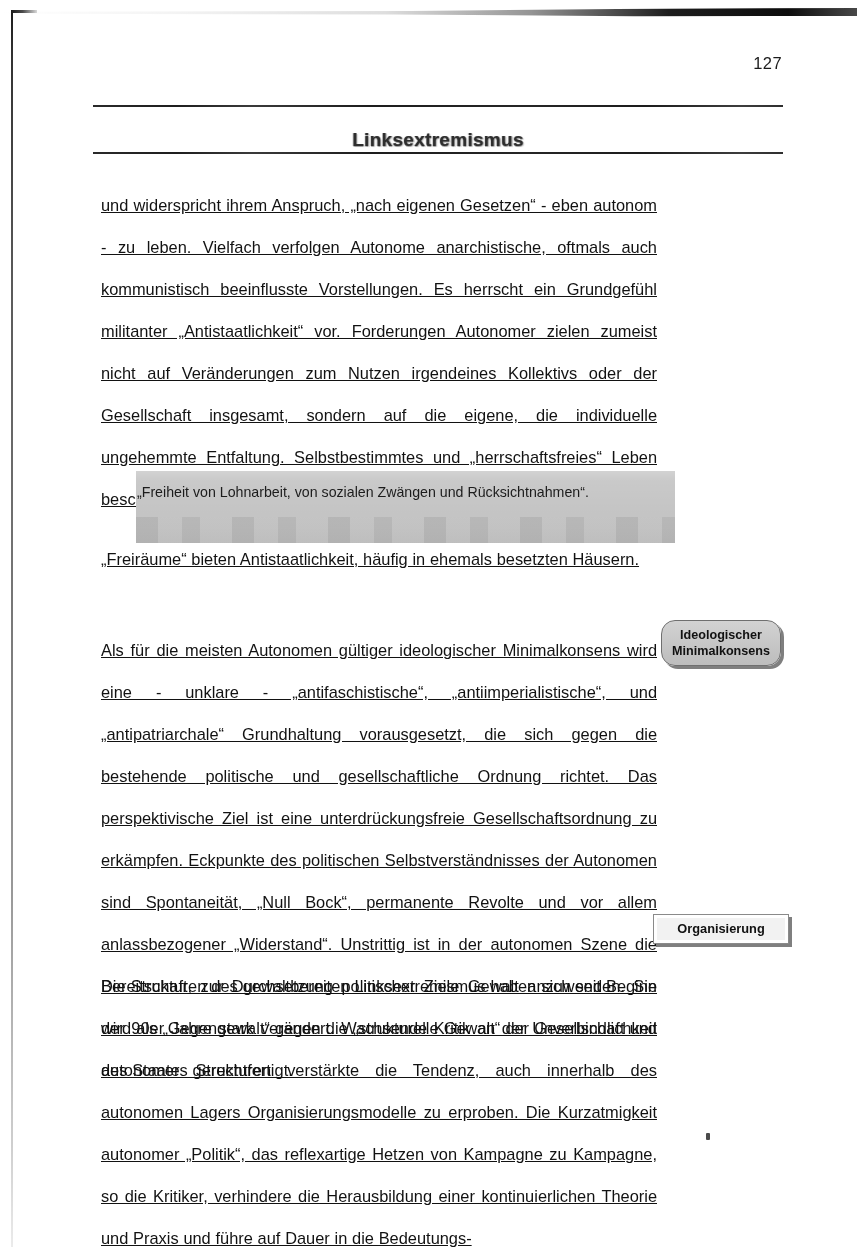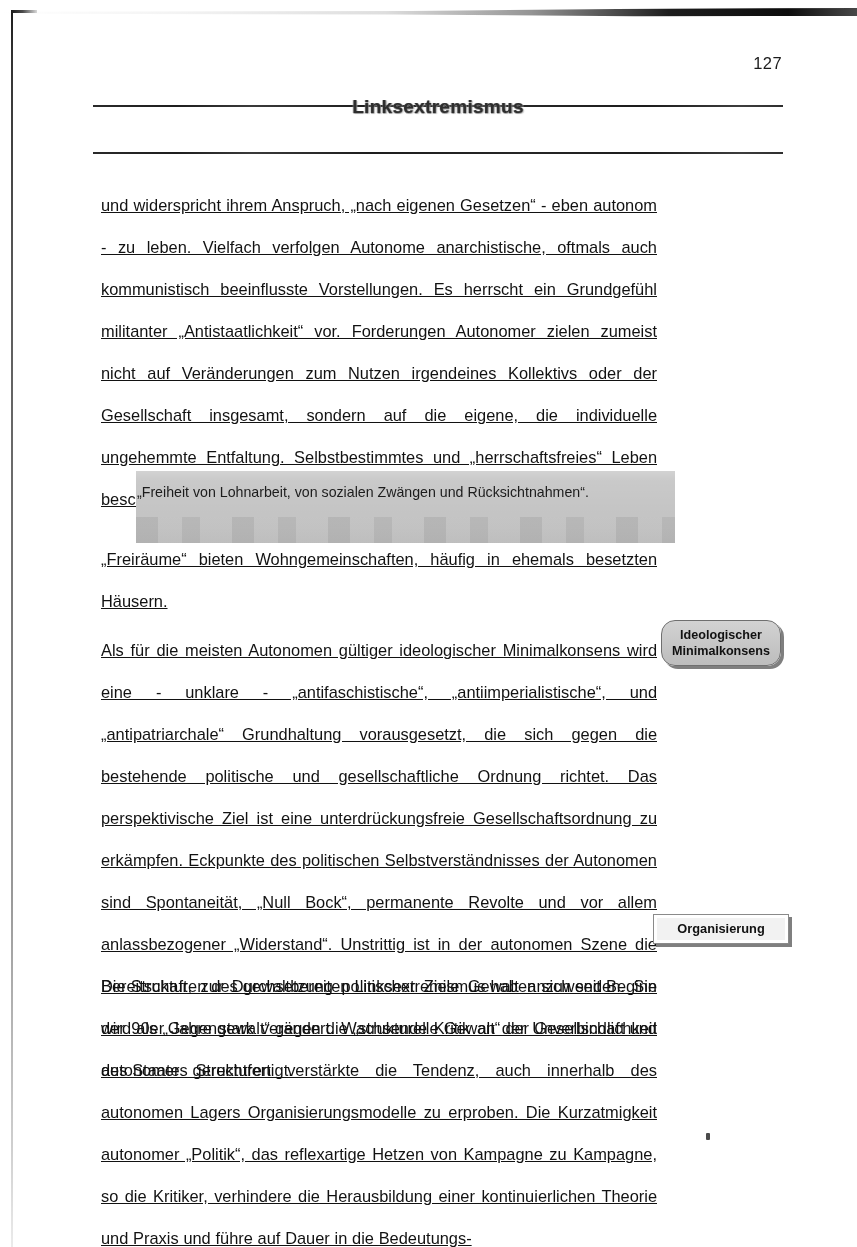--- a/index.html
+++ b/index.html
@@ -85,21 +85,21 @@
     background: linear-gradient(to right,
       #2a2a2a 0%, #1e1e1e 12%, #3a3a3a 23%, #1d1d1d 40%,
       #262626 63%, #1c1c1c 80%, #3d3d3d 94%, #2e2e2e 100%);
   }
   .rule-top { top: 105px; }
   .rule-bottom { top: 152px; }
 
   .running-head {
     position: absolute;
     left: 93px;
-    top: 96px;
+    top: 129px;
     width: 690px;
     text-align: center;
     font-size: 19px;
     font-weight: bold;
     letter-spacing: .3px;
     color: #2e2e2e;
     text-shadow:
        0.9px 0 0 rgba(120,120,120,.55),
       -0.9px 0 0 rgba(150,150,150,.45),
        0 0.9px 0 rgba(110,110,110,.5),
@@ -222,21 +222,21 @@
 
   <div class="col" style="top:176px;">
     <p class="body">und widerspricht ihrem Anspruch, „nach eigenen Gesetzen“ - eben autonom - zu leben. Vielfach verfolgen Autonome anarchistische, oftmals auch kommunistisch beeinflusste Vorstellungen. Es herrscht ein Grundgefühl militanter „Antistaatlichkeit“ vor. Forderungen Autonomer zielen zumeist nicht auf Veränderungen zum Nutzen irgendeines Kollektivs oder der Gesellschaft insgesamt, sondern auf die eigene, die individuelle ungehemmte Entfaltung. Selbstbestimmtes und „herrschaftsfreies“ Leben beschreiben Autonome u. a. als</p>
   </div>
 
   <div class="quote-box">
     <p class="quote-text">„Freiheit von Lohnarbeit, von sozialen Zwängen und Rücksichtnahmen“.</p>
   </div>
 
   <div class="col" style="top:530px;">
-    <p class="body">„Freiräume“ bieten Wohngemeinschaften, häufig in ehemals besetzten Häusern.</p>
+    <p class="body">„Freiräume“ bieten Antistaatlichkeit, häufig in ehemals besetzten Häusern.</p>
   </div>
 
   <div class="col" style="top:621px;">
     <p class="body">Als für die meisten Autonomen gültiger ideologischer Minimalkonsens wird eine - unklare - „antifaschistische“, „antiimperialistische“, und „antipatriarchale“ Grundhaltung vorausgesetzt, die sich gegen die bestehende politische und gesellschaftliche Ordnung richtet. Das perspektivische Ziel ist eine unterdrückungsfreie Gesellschaftsordnung zu erkämpfen. Eckpunkte des politischen Selbstverständnisses der Autonomen sind Spontaneität, „Null Bock“, permanente Revolte und vor allem anlassbezogener „Widerstand“. Unstrittig ist in der autonomen Szene die Bereitschaft, zur Durchsetzung politischer Ziele Gewalt anzuwenden. Sie wird als „Gegengewalt“ gegen die „strukturelle Gewalt“ der Gesellschaft und des Staates gerechtfertigt.</p>
   </div>
 
   <div class="margin-box filled" id="box-ideologischer">
     <span class="mb-inner">Ideologischer Minimalkonsens</span>
   </div>
 

